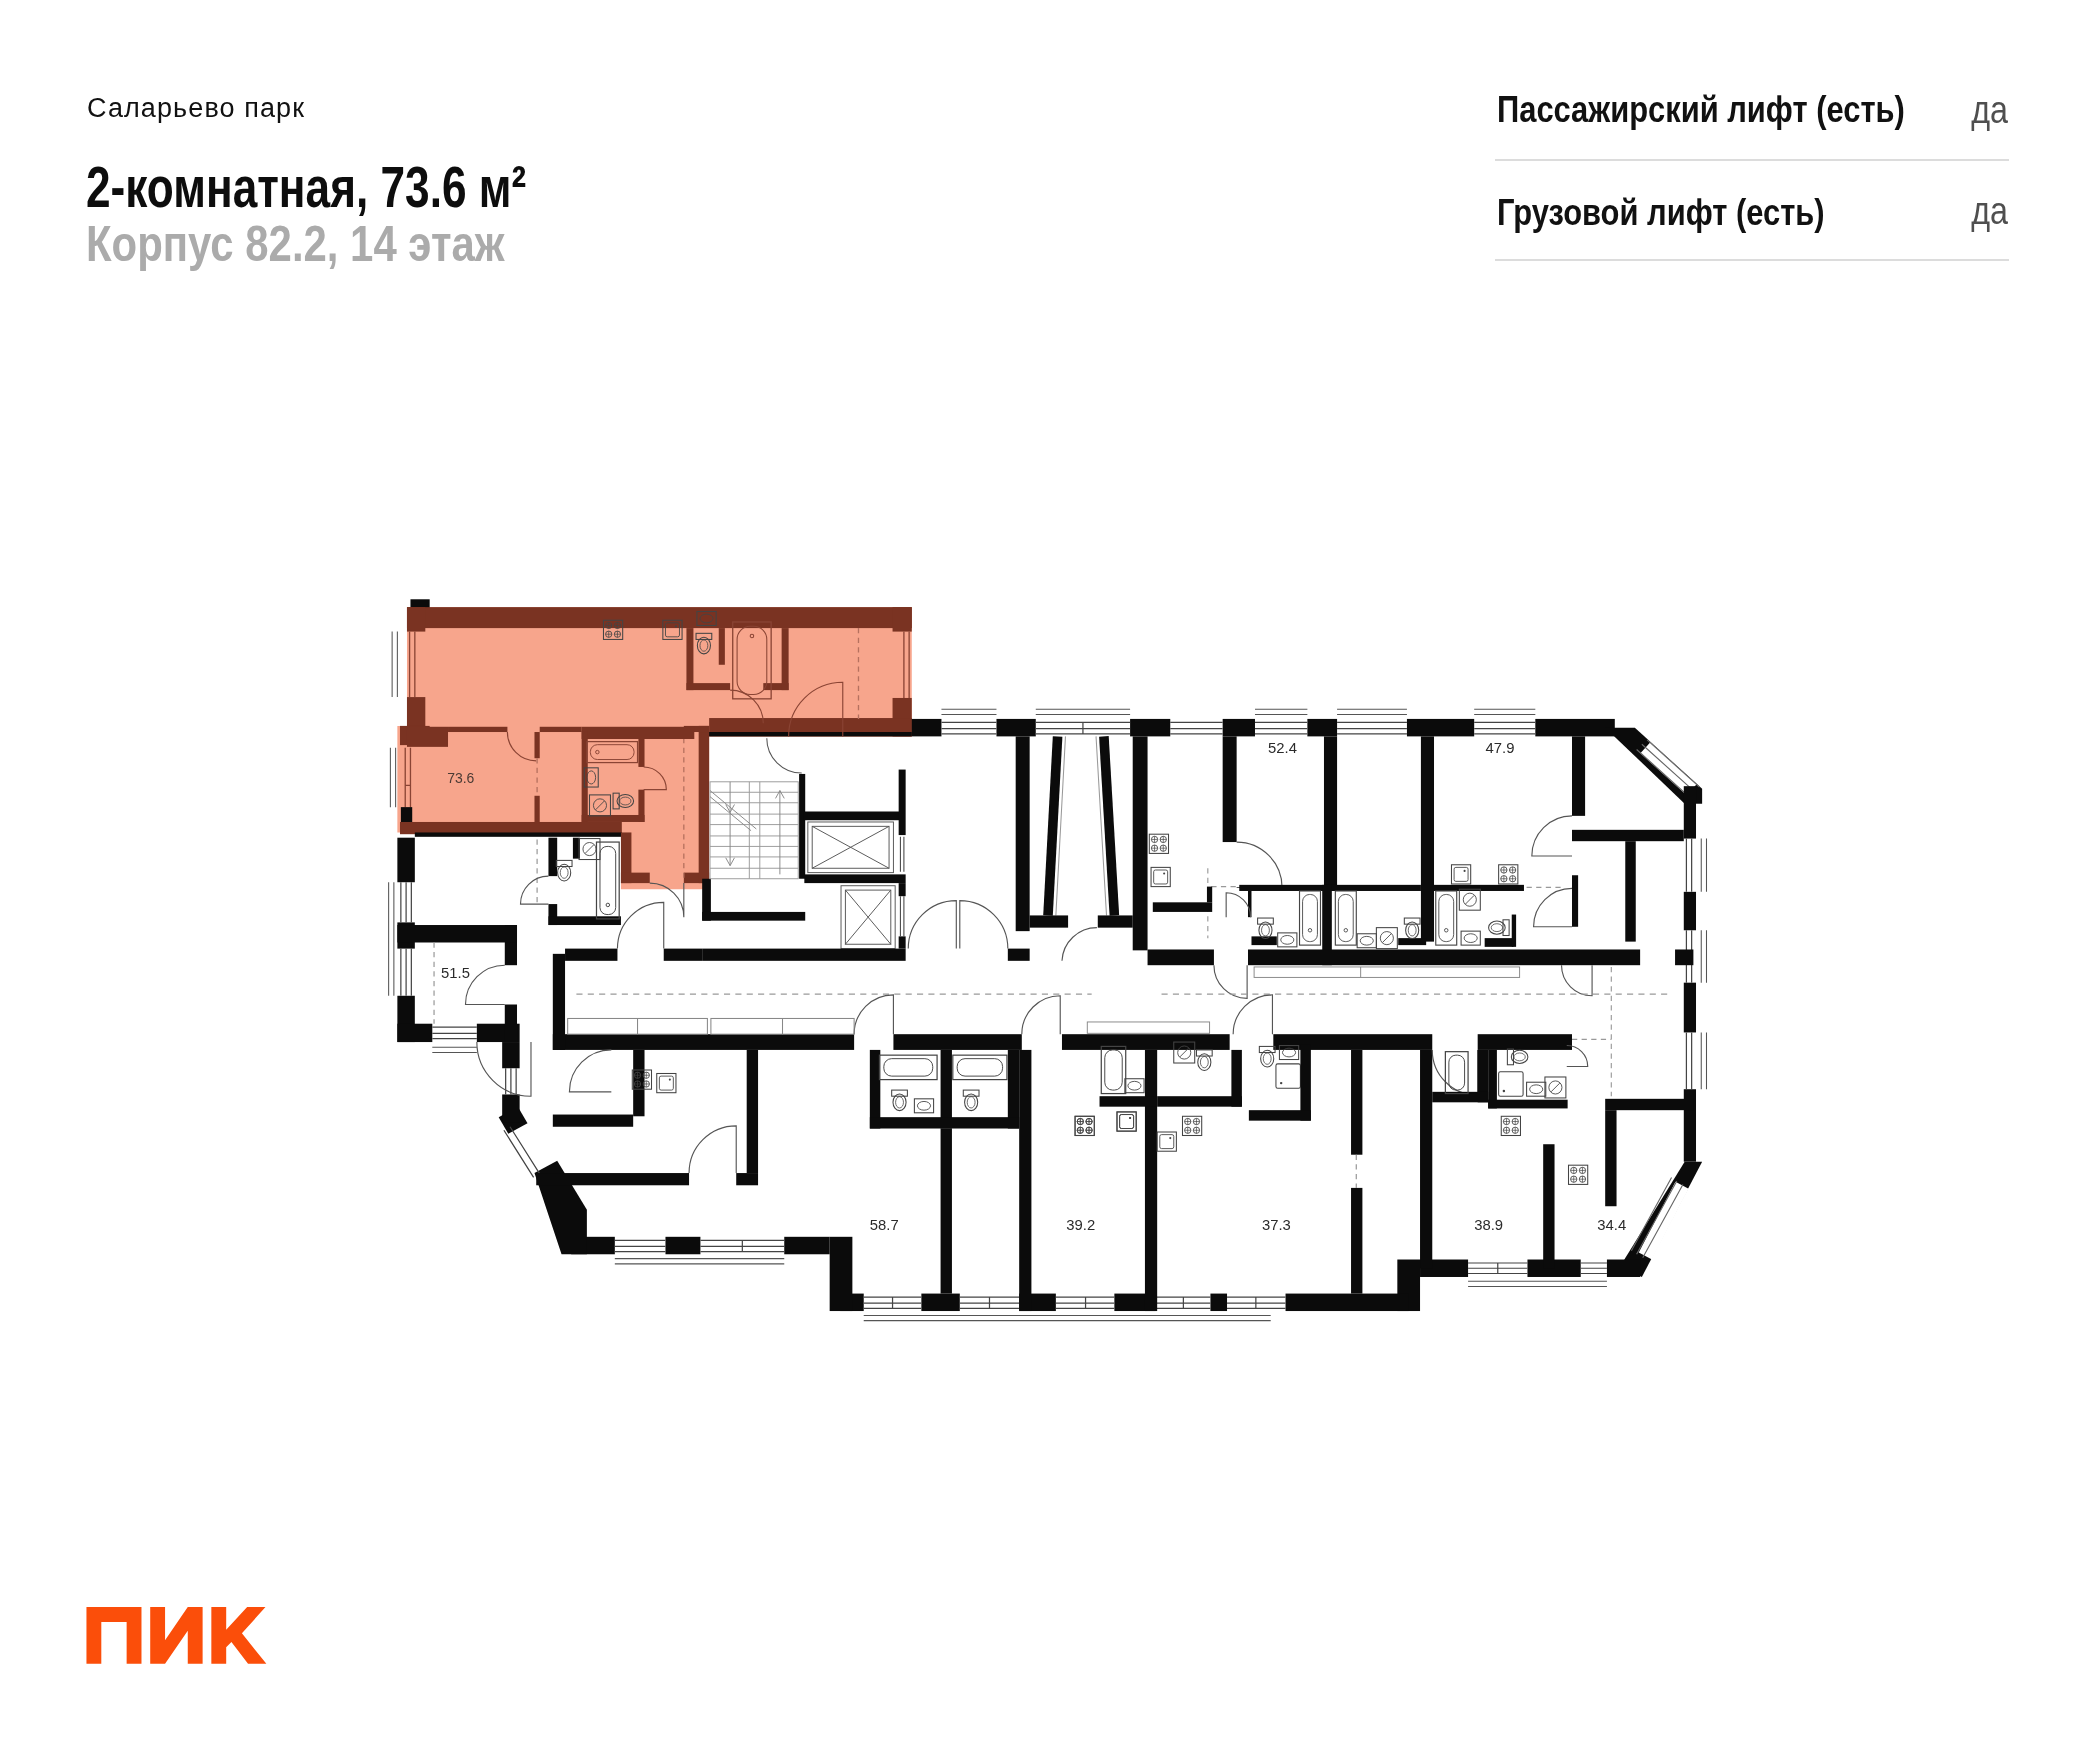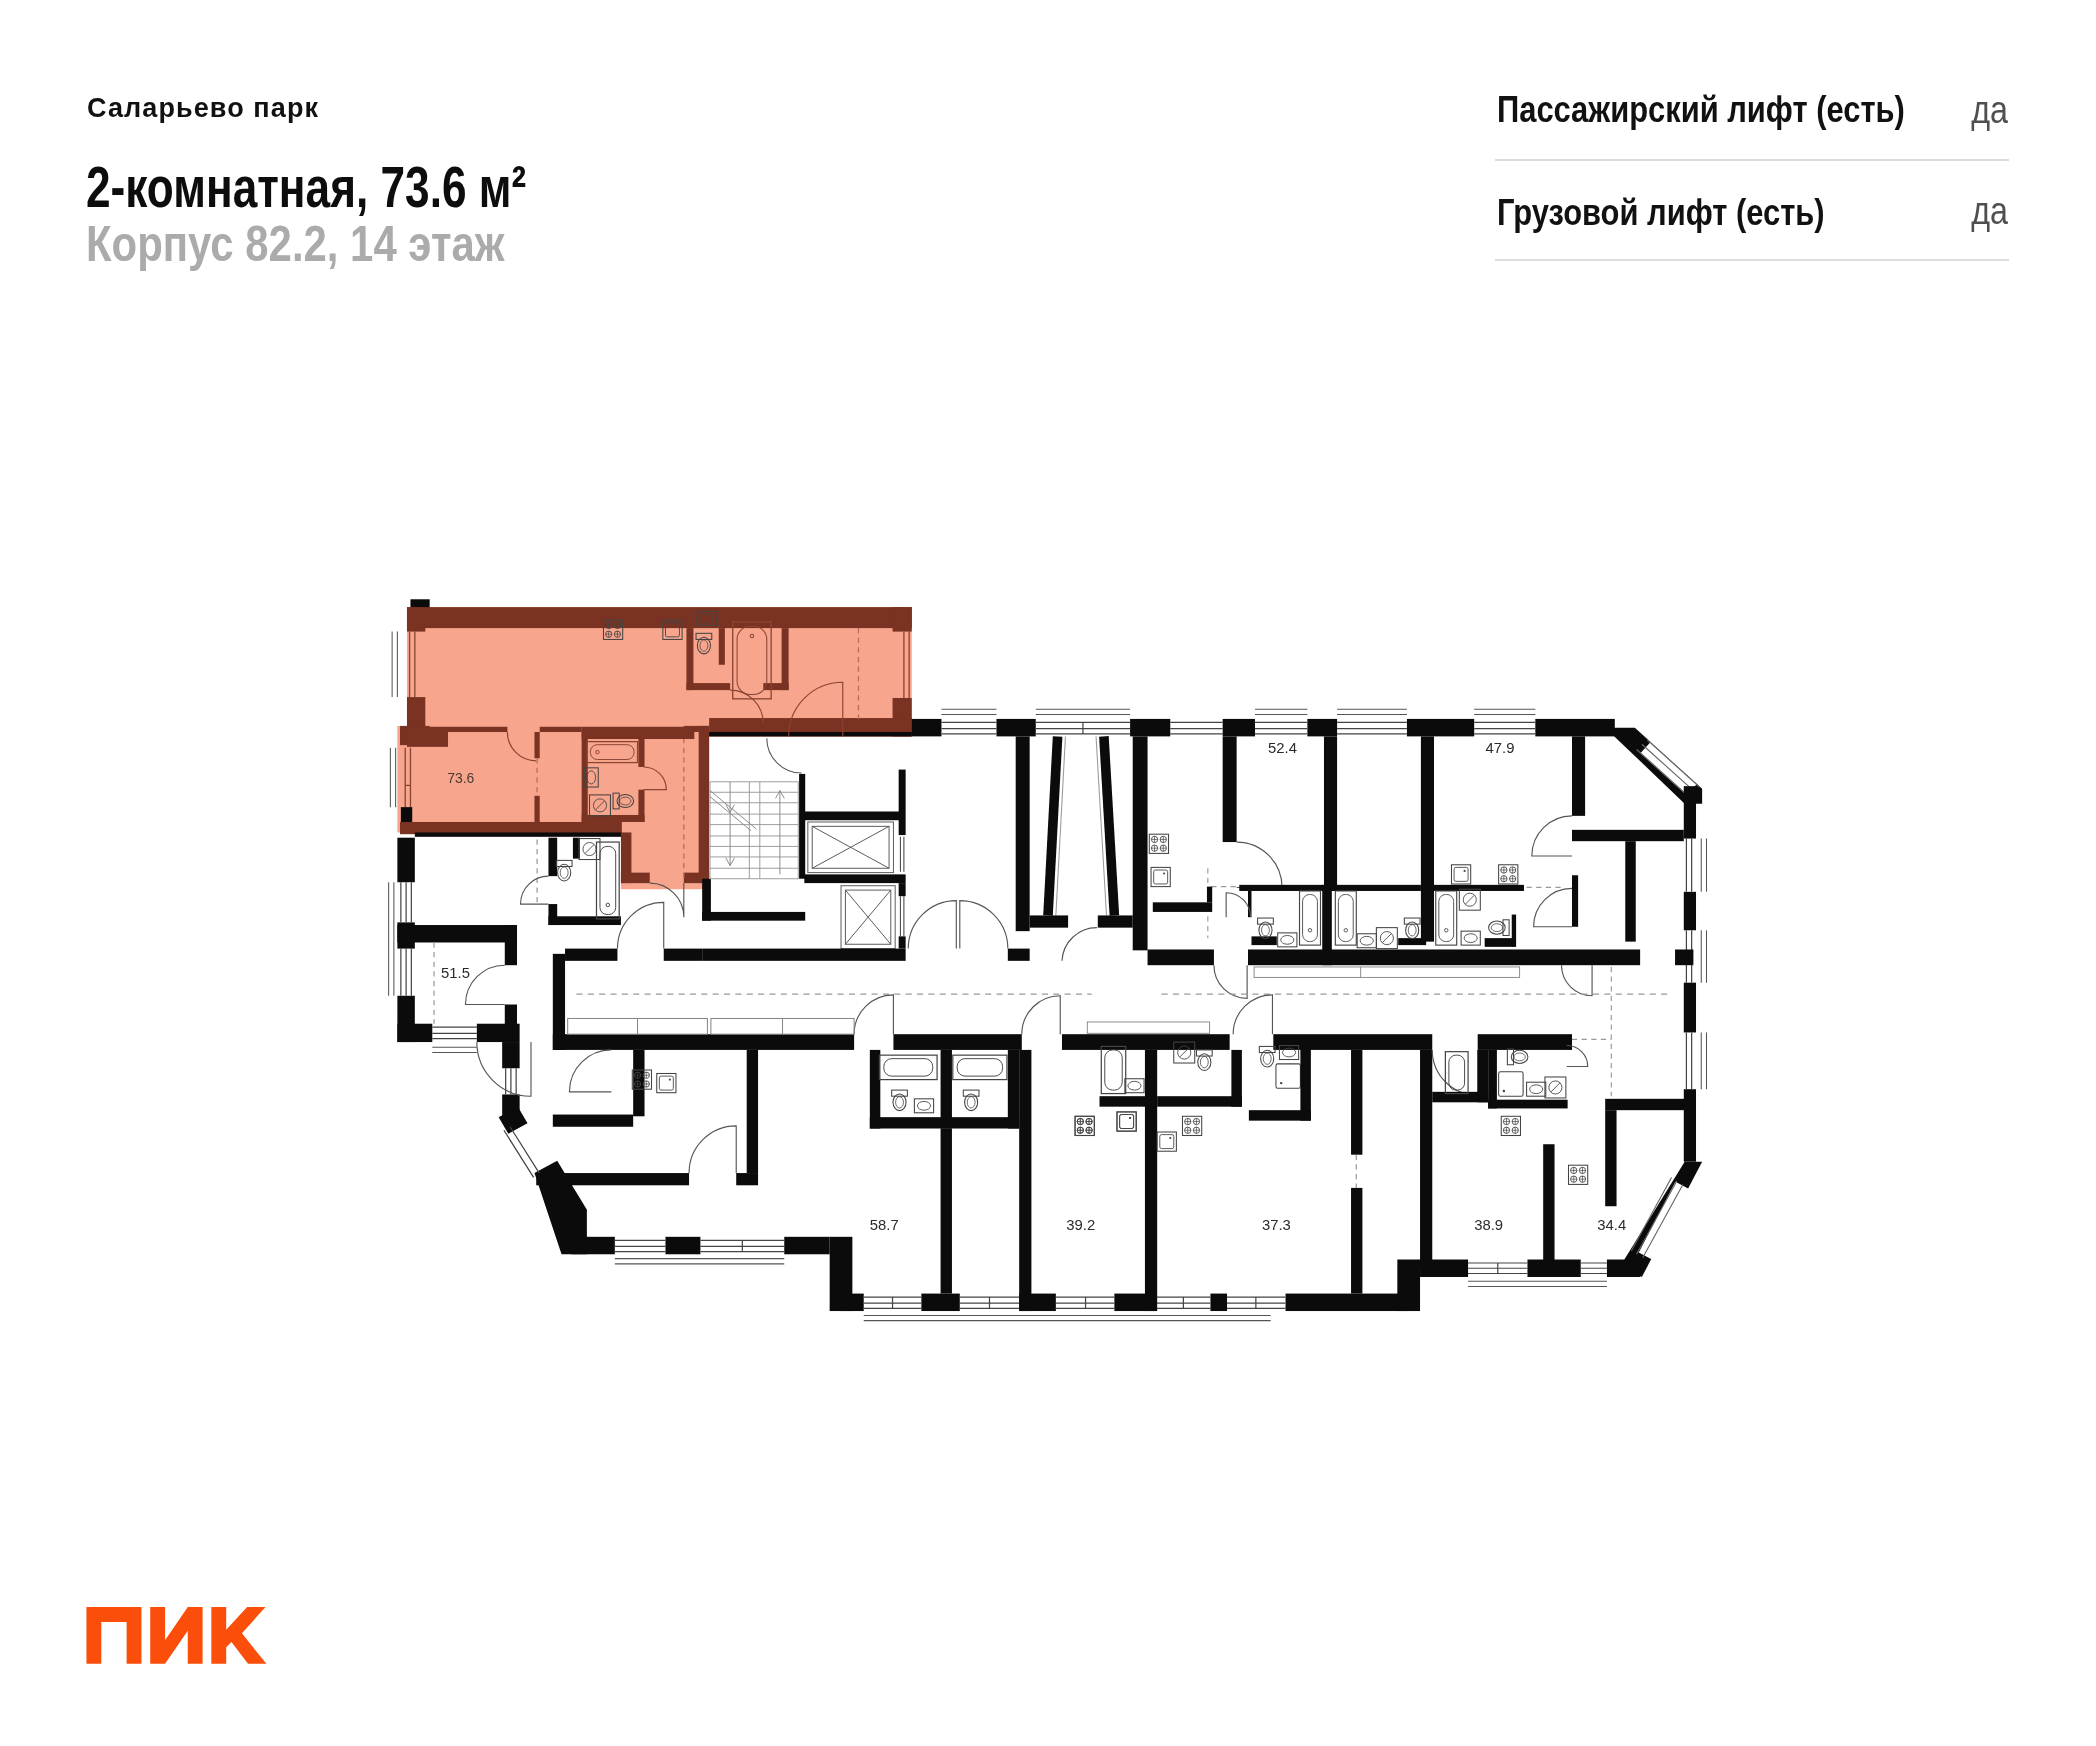--- a/index.html
+++ b/index.html
@@ -1,18 +1,18 @@
 <!DOCTYPE html>
 <html style="font-size:14px"><head>
 <meta charset="utf-8">
 <style>
   html,body{margin:0;padding:0;background:#ffffff;}
   body{width:2096px;height:1747px;position:relative;font-family:"Liberation Sans",sans-serif;overflow:hidden;}
   .abs{position:absolute;}
-  .t1{font-size:27px;font-weight:700;color:#111;letter-spacing:1.1px;}
+  .t1{font-size:27px;font-weight:400;color:#111;letter-spacing:1.1px;}
   .t2{font-size:58px;font-weight:700;color:#0d0d0d;transform:scaleX(0.762);transform-origin:0 0;white-space:nowrap;}
   .t3{font-size:50px;font-weight:600;color:#ababab;transform:scaleX(0.838);transform-origin:0 0;white-space:nowrap;}
   .lift{font-size:36px;font-weight:700;color:#111;transform:scaleX(0.858);transform-origin:0 0;white-space:nowrap;}
   .da{font-size:38px;font-weight:400;color:#4f4f4f;transform:scaleX(0.85);transform-origin:100% 0;text-align:right;}
   .divider{height:1.7px;background:#dcdcdc;}
 </style>
 </head>
 <body>
 
 <div class="abs t1" style="left:87px;top:93px;">Саларьево парк</div>

